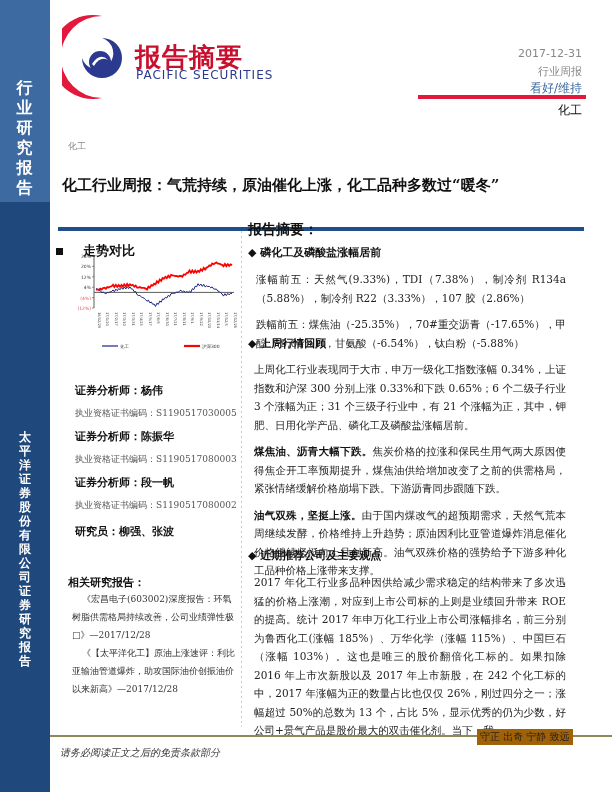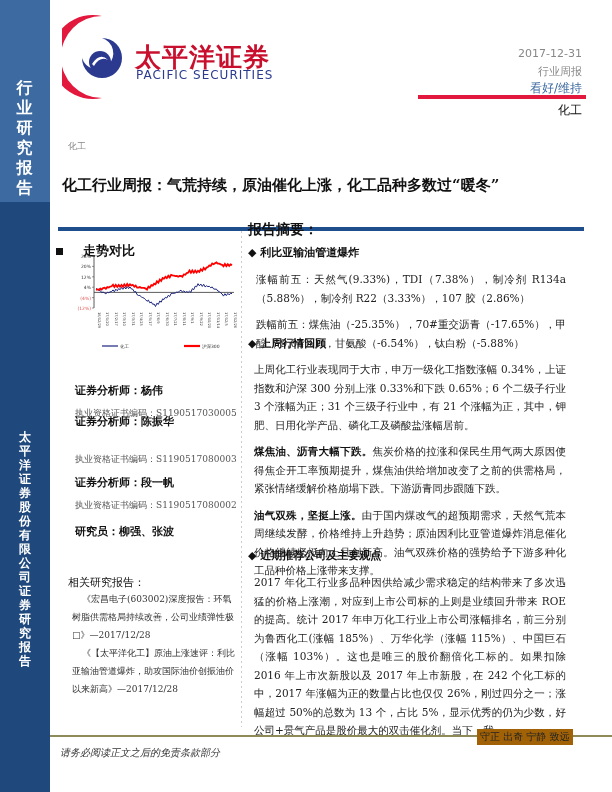--- a/index.html
+++ b/index.html
@@ -21,21 +21,21 @@
   .tag-industry{position:absolute;left:68px;top:140px;font-size:9px;color:#888;font-family:"DejaVu Sans",sans-serif;}
   .title{position:absolute;left:62px;top:176px;font-size:15px;font-weight:bold;color:#111;white-space:nowrap;}
   .blue-rule{position:absolute;left:58px;right:28px;top:227px;height:4px;background:#1f4e8c;}
   .vdiv{position:absolute;left:241px;top:231px;width:1px;height:496px;background:repeating-linear-gradient(#ccc 0 2px, transparent 2px 5px);}
   .trend-head{position:absolute;left:56px;top:242px;font-size:13px;font-weight:bold;}
   .trend-head .sq{display:inline-block;width:7px;height:7px;background:#111;margin-right:20px;vertical-align:middle;}
   .chart{position:absolute;left:62px;top:246px;width:178px;height:108px;}
   .analyst{position:absolute;left:75px;font-size:11px;}
   .analyst.name{font-weight:bold;}
   .analyst.cert{font-size:9px;color:#555;}
-  .related-head{position:absolute;left:68px;top:575px;font-size:11px;font-weight:normal;}
+  .related-head{position:absolute;left:68px;top:575px;font-size:11px;font-weight:bold;}
   .related{position:absolute;left:72px;top:590px;width:164px;font-size:9px;line-height:18px;color:#333;}
   .related p{margin:0;text-indent:10px;}
   .summary-head{position:absolute;left:248px;top:221px;font-size:14px;font-weight:bold;}
   .bullet-head{position:absolute;left:248px;font-size:11px;font-weight:bold;}
   .body-text{position:absolute;left:246px;width:328px;font-size:10.5px;line-height:18.5px;color:#222;text-align:justify;}
   .body-text p{margin:8px;}
   .body-text b{color:#111;}
   .footer-rule{position:absolute;left:50px;right:0;top:735px;height:2px;background:#8f8a5a;}
   .footer-left{position:absolute;left:60px;top:746px;font-size:10px;color:#333;font-style:italic;}
   .footer-right{position:absolute;left:477px;top:729px;font-size:10px;color:#222;background:#a16207;padding:1px 3px;}
@@ -74,21 +74,21 @@
       <div>告</div>
     </div>
 </div>
 
 <svg class="logo" viewBox="0 0 70 88">
   <path d="M40 4 A42 42 0 1 0 40 86 A38 38 0 1 1 40 4 Z" fill="#e3183d"></path>
   <path d="M40 26 A20 20 0 1 1 20 46 A16 16 0 1 0 40 26 Z" fill="#2b3a8f"></path>
   <circle cx="38" cy="50" r="11" fill="#2b3a8f"></circle>
   <path d="M30 52 Q38 40 46 48 Q38 44 32 54 Z" fill="#fff"></path>
 </svg>
-<div class="logo-cn">太平洋证券</div>
+<div class="logo-cn">报告摘要</div>
 <div class="logo-en">PACIFIC SECURITIES</div>
 
 <div class="meta meta-date">2017-12-31</div>
 <div class="meta meta-type">行业周报</div>
 <div class="meta meta-rating">看好/维持</div>
 <div class="red-rule"></div>
 <div class="meta meta-industry">化工</div>
 
 <div class="tag-industry">化工</div>
 <div class="title">化工行业周报：气荒持续，原油催化上涨，化工品种多数过“暖冬”</div>
@@ -135,36 +135,36 @@
     <polyline points="34.0,43.8 35.4,43.4 36.8,43.7 38.3,42.7 39.7,43.6 41.1,42.0 42.5,41.7 43.9,42.7 45.3,41.1 46.8,41.5 48.2,40.6 49.6,40.3 51.0,38.7 52.4,41.0 53.8,38.8 55.3,40.9 56.7,39.0 58.1,40.7 59.5,38.9 60.9,40.7 62.3,38.3 63.8,40.4 65.2,37.9 66.6,40.0 68.0,38.3 69.4,39.5 70.8,38.8 72.3,40.7 73.7,39.5 75.1,41.7 76.5,41.7 77.9,41.1 79.3,41.8 80.8,41.8 82.2,41.9 83.6,42.6 85.0,43.6 86.4,40.6 87.8,41.7 89.3,39.1 90.7,39.7 92.1,37.7 93.5,38.4 94.9,35.3 96.3,36.7 97.8,33.5 99.2,35.0 100.6,31.9 102.0,32.7 103.4,30.9 104.8,32.1 106.3,29.8 107.7,31.4 109.1,28.8 110.5,29.3 111.9,29.7 113.3,30.1 114.8,29.9 116.2,30.8 117.6,30.0 119.0,29.9 120.4,30.7 121.8,28.4 123.3,28.7 124.7,27.0 126.1,26.7 127.5,24.4 128.9,26.8 130.3,24.5 131.8,26.7 133.2,24.6 134.6,26.5 136.0,24.7 137.4,25.9 138.8,23.3 140.3,24.8 141.7,21.8 143.1,23.5 144.5,21.6 145.9,21.1 147.3,19.5 148.8,19.7 150.2,17.5 151.6,18.2 153.0,17.2 154.4,16.4 155.8,17.7 157.3,17.6 158.7,18.3 160.1,18.8 161.5,20.2 162.9,18.0 164.3,20.1 165.8,18.2 167.2,19.9 168.6,18.4 170,19.1" fill="none" stroke="#ff0000" stroke-width="1.8"></polyline>
     <line x1="40" y1="100" x2="56" y2="100" stroke="#1a237e" stroke-width="1.2"></line>
     <text x="58" y="101.6" font-size="4.5" fill="#333" font-family="DejaVu Sans, sans-serif">化工</text>
     <line x1="122" y1="100" x2="138" y2="100" stroke="#ff0000" stroke-width="2.2"></line>
     <text x="140" y="101.6" font-size="4.5" fill="#333" font-family="DejaVu Sans, sans-serif">沪深300</text>
   </svg>
 
 <div id="analysts">
     <div class="analyst name" style="top: 383px;">证券分析师：杨伟</div>
     <div class="analyst cert" style="top: 407px;">执业资格证书编码：S1190517030005</div>
-    <div class="analyst name" style="top: 414px;">证券分析师：陈振华</div>
+    <div class="analyst name" style="top: 429px;">证券分析师：陈振华</div>
     <div class="analyst cert" style="top: 453px;">执业资格证书编码：S1190517080003</div>
     <div class="analyst name" style="top: 475px;">证券分析师：段一帆</div>
     <div class="analyst cert" style="top: 499px;">执业资格证书编码：S1190517080002</div>
     <div class="analyst name" style="top: 524px; text-align: right;">研究员：柳强、张波</div>
   </div>
 
 <div class="related-head">相关研究报告：</div>
 <div class="related" id="related">
     <p>《宏昌电子(603002)深度报告：环氧树脂供需格局持续改善，公司业绩弹性极□》—2017/12/28</p>
     <p>《【太平洋化工】原油上涨速评：利比亚输油管道爆炸，助攻国际油价创振油价以来新高》—2017/12/28</p>
   </div>
 
 <div class="summary-head">报告摘要：</div>
 <div id="summary">
-    <div class="bullet-head" style="top: 245px;"><span>◆ </span><span> 利比亚输油管道爆炸</span></div>
+    <div class="bullet-head" style="top: 245px;"><span>◆ </span><span> 磷化工及磷酸盐涨幅居前</span></div>
     <div class="body-text" style="top: 262px;">
       <p style="padding-left: 2px;">涨幅前五：天然气(9.33%)，TDI（7.38%），制冷剂 R134a（5.88%），制冷剂 R22（3.33%），107 胶（2.86%）</p>
       <p style="padding-left: 2px;">跌幅前五：煤焦油（-25.35%），70#重交沥青（-17.65%），甲醇（-9.04%），甘氨酸（-6.54%），钛白粉（-5.88%）</p>
     </div>
     <div class="bullet-head" style="top: 336px;"><span>◆ </span><span> 上周行情回顾</span></div>
     <div class="body-text" style="top: 352px;">
       <p>上周化工行业表现同于大市，申万一级化工指数涨幅 0.34%，上证指数和沪深 300 分别上涨 0.33%和下跌 0.65%；6 个二级子行业 3 个涨幅为正；31 个三级子行业中，有 21 个涨幅为正，其中，钾肥、日用化学产品、磷化工及磷酸盐涨幅居前。</p>
       <p><b>煤焦油、沥青大幅下跌。</b>焦炭价格的拉涨和保民生用气两大原因使得焦企开工率预期提升，煤焦油供给增加改变了之前的供需格局，紧张情绪缓解价格崩塌下跌。下游沥青同步跟随下跌。</p>
       <p><b>油气双殊，坚挺上涨。</b>由于国内煤改气的超预期需求，天然气荒本周继续发酵，价格维持上升趋势；原油因利比亚管道爆炸消息催化价格继续坚挺向上且创新高。油气双殊价格的强势给予下游多种化工品种价格上涨带来支撑。</p>
     </div>

